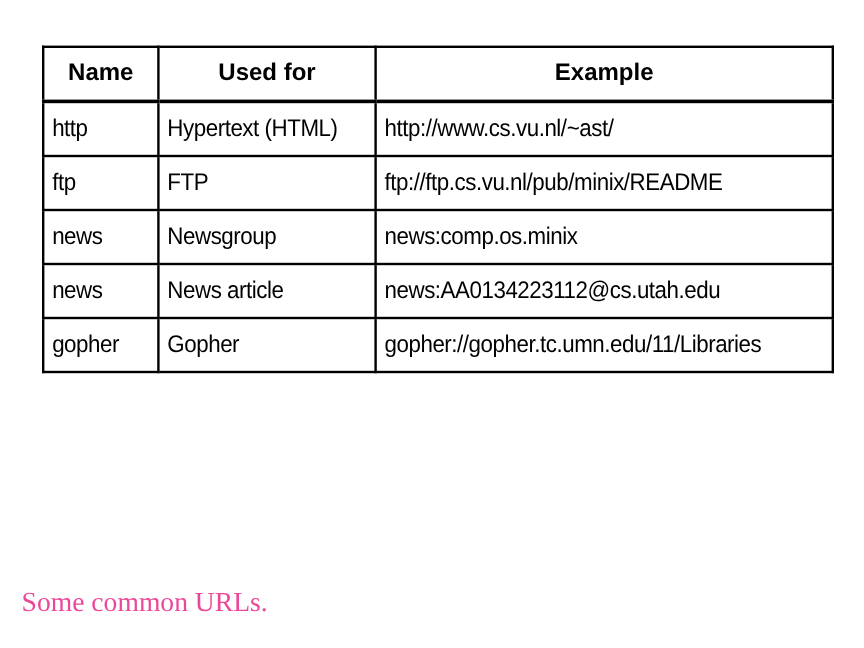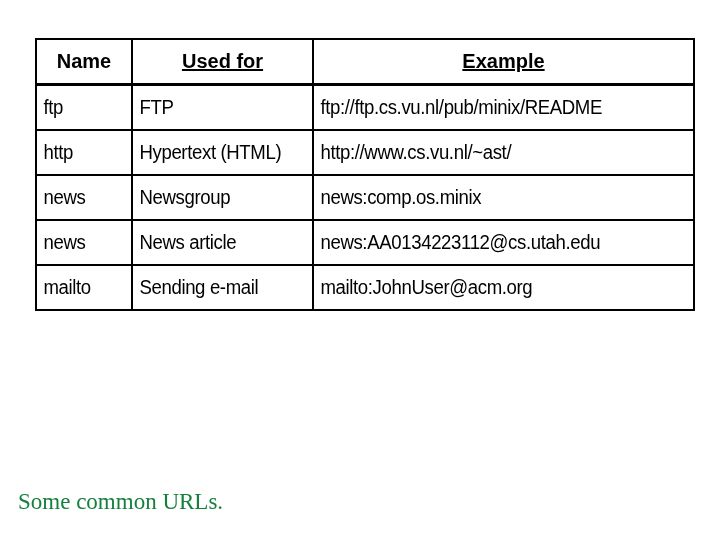--- a/index.html
+++ b/index.html
@@ -66,41 +66,41 @@
   table.url-table thead th {
     font-weight: bold;
     text-align: center;
     padding-left: 0;
     transform: none;
     letter-spacing: 0px;
     border-bottom-width: 3px;
   }
 
   table.url-table thead th.col-name   { font-size: 20px; }
-  table.url-table thead th.col-used   { font-size: 20px; text-decoration: underline; }
-  table.url-table thead th.col-ex     { font-size: 20px; text-decoration: underline; }
+  table.url-table thead th.col-used   { font-size: 20px; }
+  table.url-table thead th.col-ex     { font-size: 20px; }
 
   
   col.c-name { width: 96px; }
   col.c-used { width: 181px; }
   col.c-ex   { width: 381px; }
 
   td.cell-name { font-size: 20px; }
   td.cell-used { font-size: 20px; }
   td.cell-ex   { font-size: 20px; }
 
   
   .caption {
     position: absolute;
     left: 18px;
     top: 489px;
     font-family: "Liberation Serif", "DejaVu Serif", serif;
     font-size: 23px;
     line-height: 1.1;
-    color: #15803d;
+    color: #ec4899;
     white-space: nowrap;
   }
 </style>
 </head>
 <body>
 
 <div id="page-root">
 
   <div class="url-table-wrap">
     <table class="url-table">
@@ -111,43 +111,43 @@
       </colgroup>
       <thead>
         <tr>
           <th class="col-name">Name</th>
           <th class="col-used">Used for</th>
           <th class="col-ex">Example</th>
         </tr>
       </thead>
       <tbody>
         <tr>
+          <td class="cell-name">http</td>
+          <td class="cell-used">Hypertext (HTML)</td>
+          <td class="cell-ex">http://www.cs.vu.nl/~ast/</td>
+        </tr>
+        <tr>
           <td class="cell-name">ftp</td>
           <td class="cell-used">FTP</td>
           <td class="cell-ex">ftp://ftp.cs.vu.nl/pub/minix/README</td>
-        </tr>
-        <tr>
-          <td class="cell-name">http</td>
-          <td class="cell-used">Hypertext (HTML)</td>
-          <td class="cell-ex">http://www.cs.vu.nl/~ast/</td>
         </tr>
         <tr>
           <td class="cell-name">news</td>
           <td class="cell-used">Newsgroup</td>
           <td class="cell-ex">news:comp.os.minix</td>
         </tr>
         <tr>
           <td class="cell-name">news</td>
           <td class="cell-used">News article</td>
           <td class="cell-ex">news:AA0134223112@cs.utah.edu</td>
         </tr>
         <tr>
-          <td class="cell-name">mailto</td>
-          <td class="cell-used">Sending e-mail</td>
-          <td class="cell-ex">mailto:JohnUser@acm.org</td>
+          <td class="cell-name">gopher</td>
+          <td class="cell-used">Gopher</td>
+          <td class="cell-ex">gopher://gopher.tc.umn.edu/11/Libraries</td>
         </tr>
       </tbody>
     </table>
   </div>
 
   <div class="caption">Some common URLs.</div>
 
 </div>
 
 </body></html>

